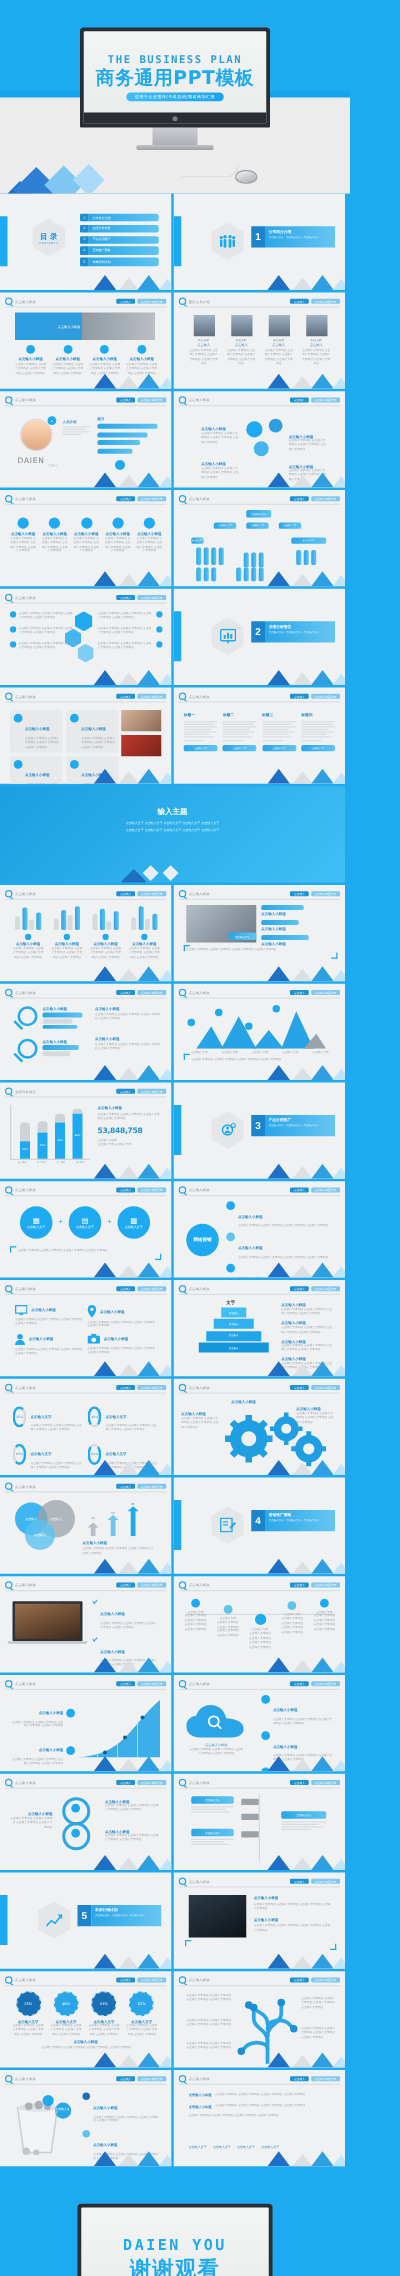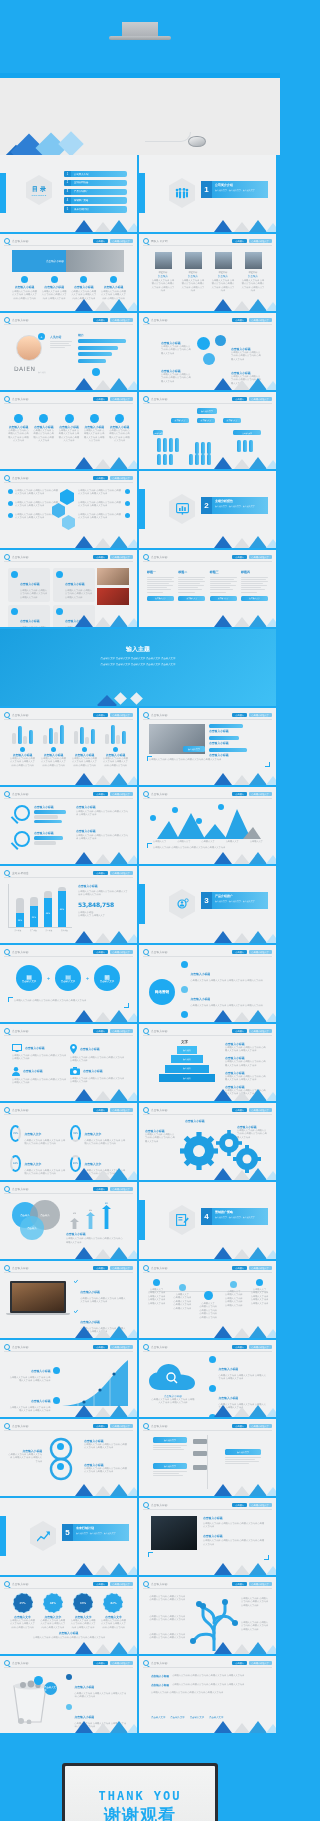--- a/index.html
+++ b/index.html
@@ -93,20 +93,30 @@
 </style>
 </head>
 <body>
 
 <div class="page">
 
   <div class="cover">
     <div class="cover-lower"></div>
 
     <div class="monitor">
+      <div class="screen">
+        <div class="screen-inner">
+          <div class="c-eng">THE BUSINESS PLAN</div>
+          <div class="c-cn cn">商务通用PPT模板</div>
+          <div class="c-sub cn">适用于企业宣传/年终总结/项目策划汇报</div>
+        </div>
+        <div class="screen-bar">
+          <span class="apple"></span>
+        </div>
+      </div>
       <div class="stand"></div>
       <div class="base"></div>
     </div>
     <div class="cord"></div>
     <div class="mouse"></div>
 
     <div class="diamonds cover-diamonds">
       <span class="dia d4"></span>
         <span class="dia d1"></span>
       <span class="dia d2"></span>
@@ -1819,21 +1829,21 @@
       </div>
     </div>
 
   </div>
 
   <div class="thanks">
 
     <div class="monitor" style="left:62px;top:28px;width:156px">
       <div class="screen" style="width:156px;height:90px">
         <div class="screen-inner">
-          <div class="t-eng">THANK YOU</div>
+          <div class="t-eng">DAIEN YOU</div>
           <div class="t-cn cn">谢谢观看</div>
         </div>
 
       </div>
 
     </div>
 
   </div>
 
 </div>

